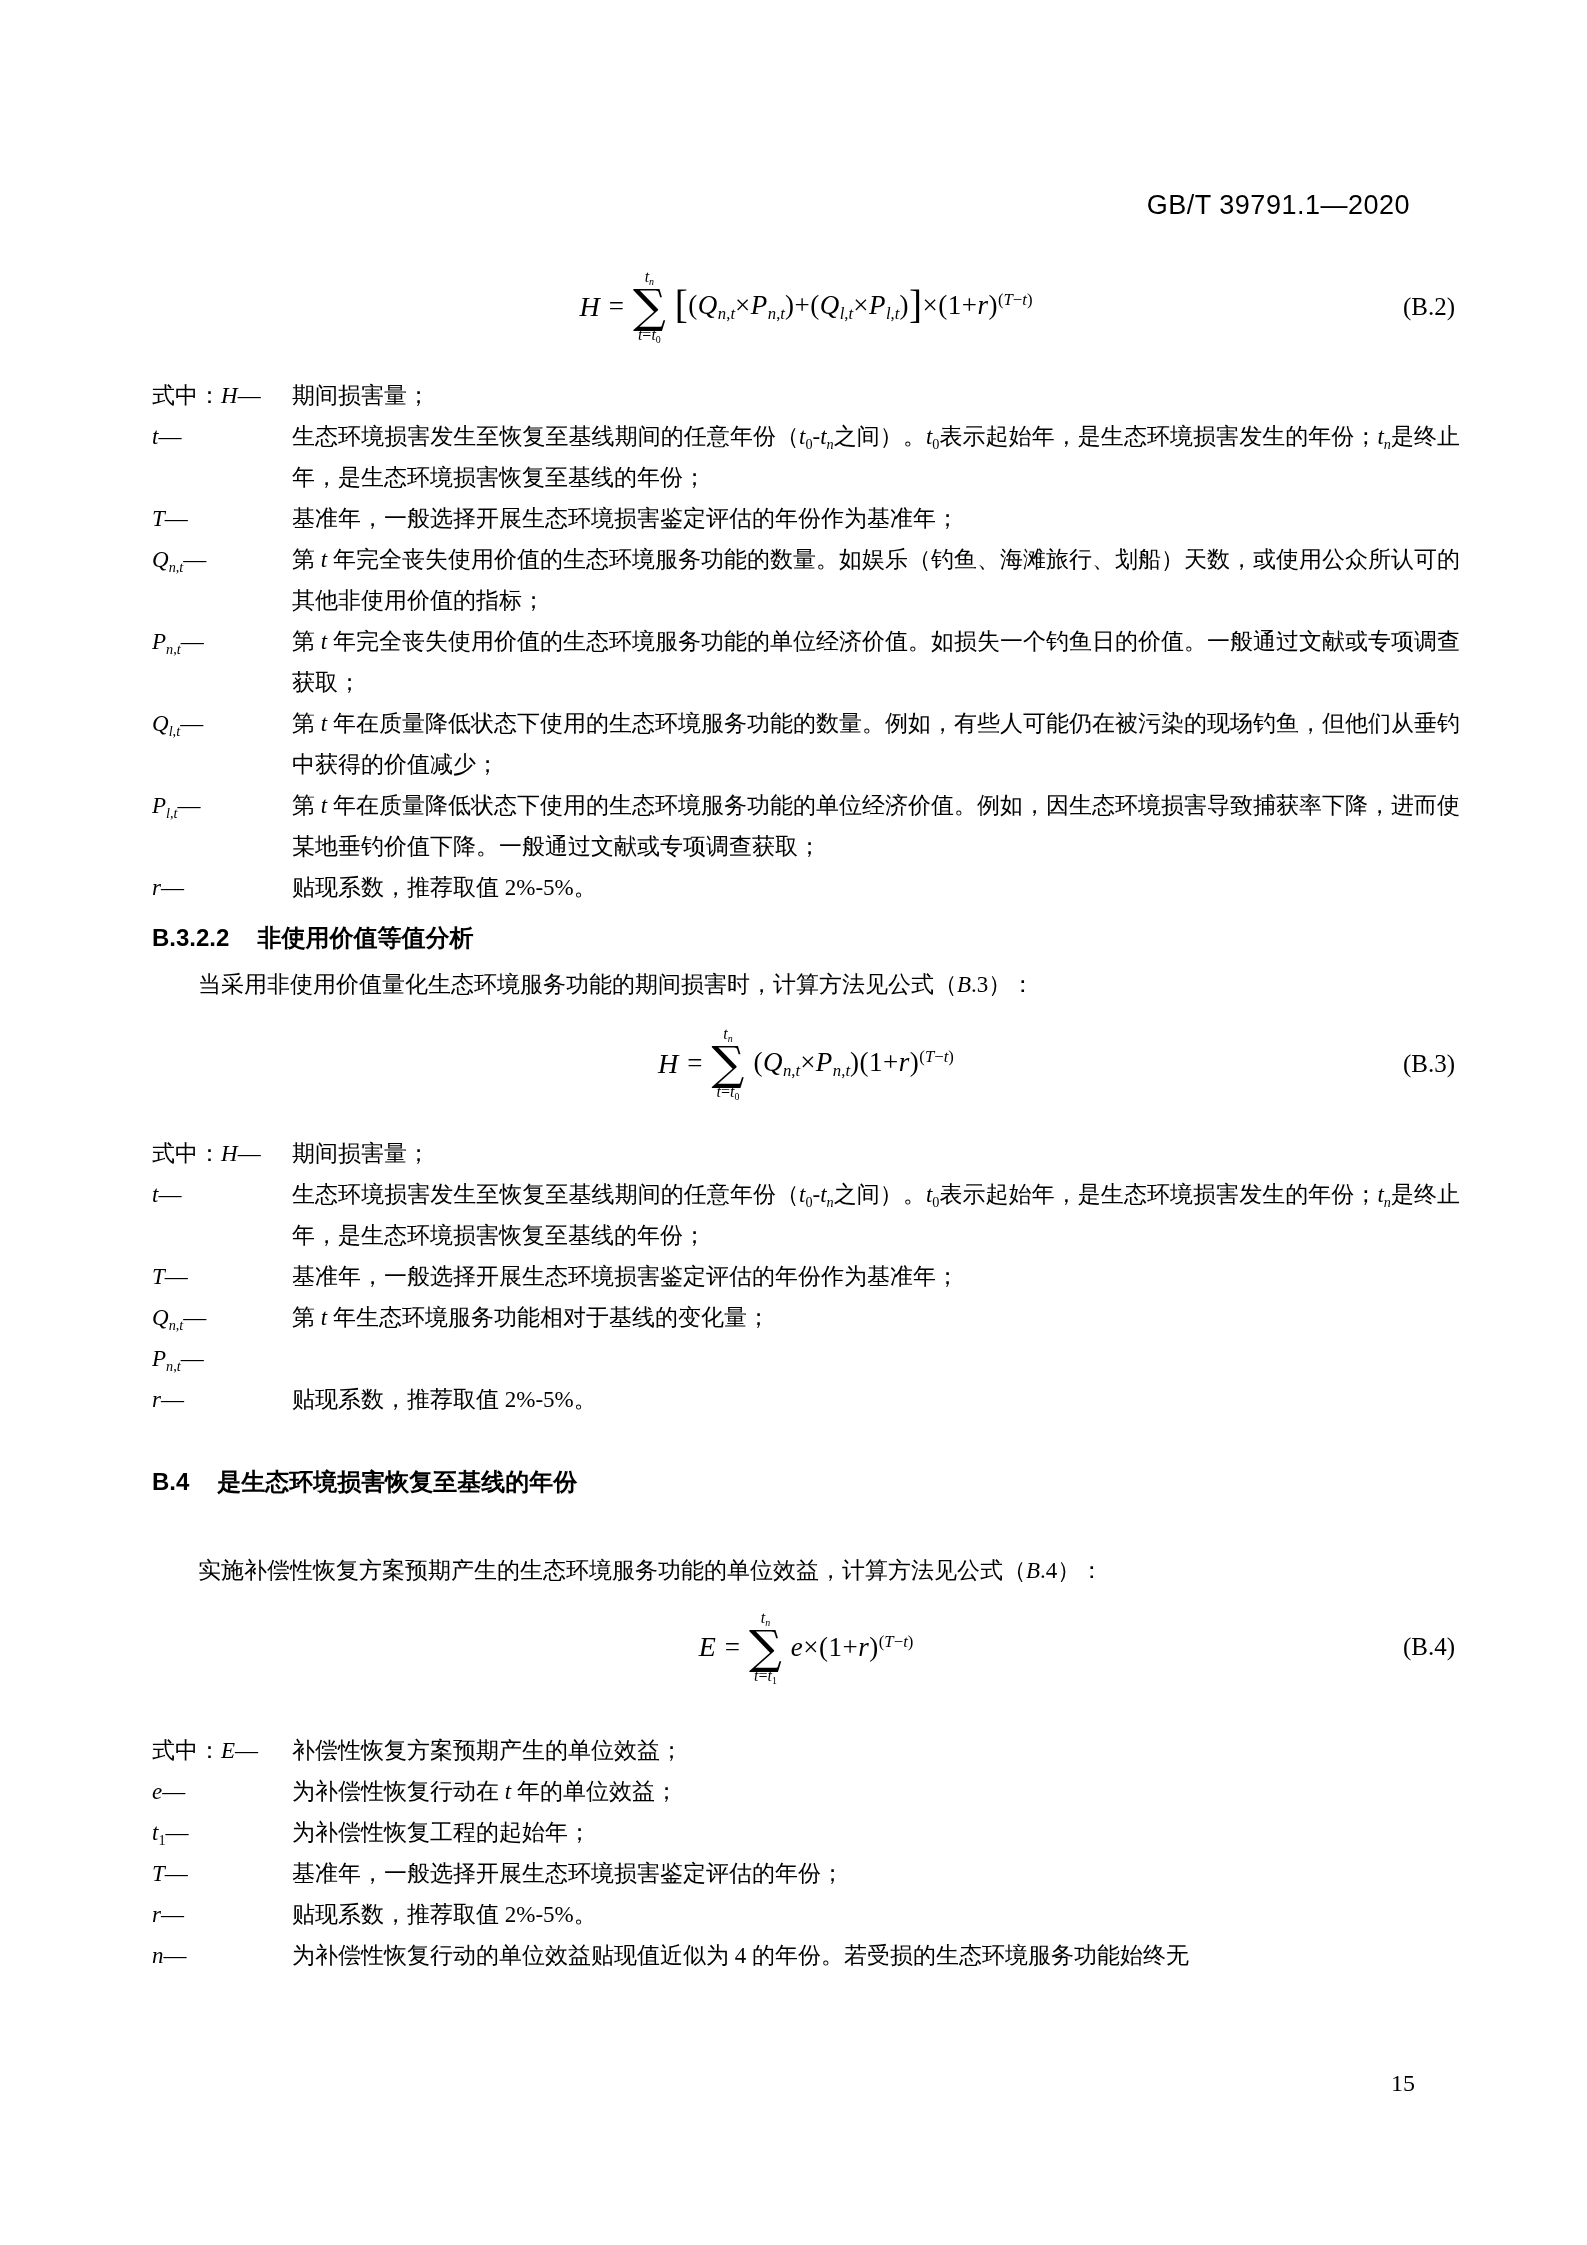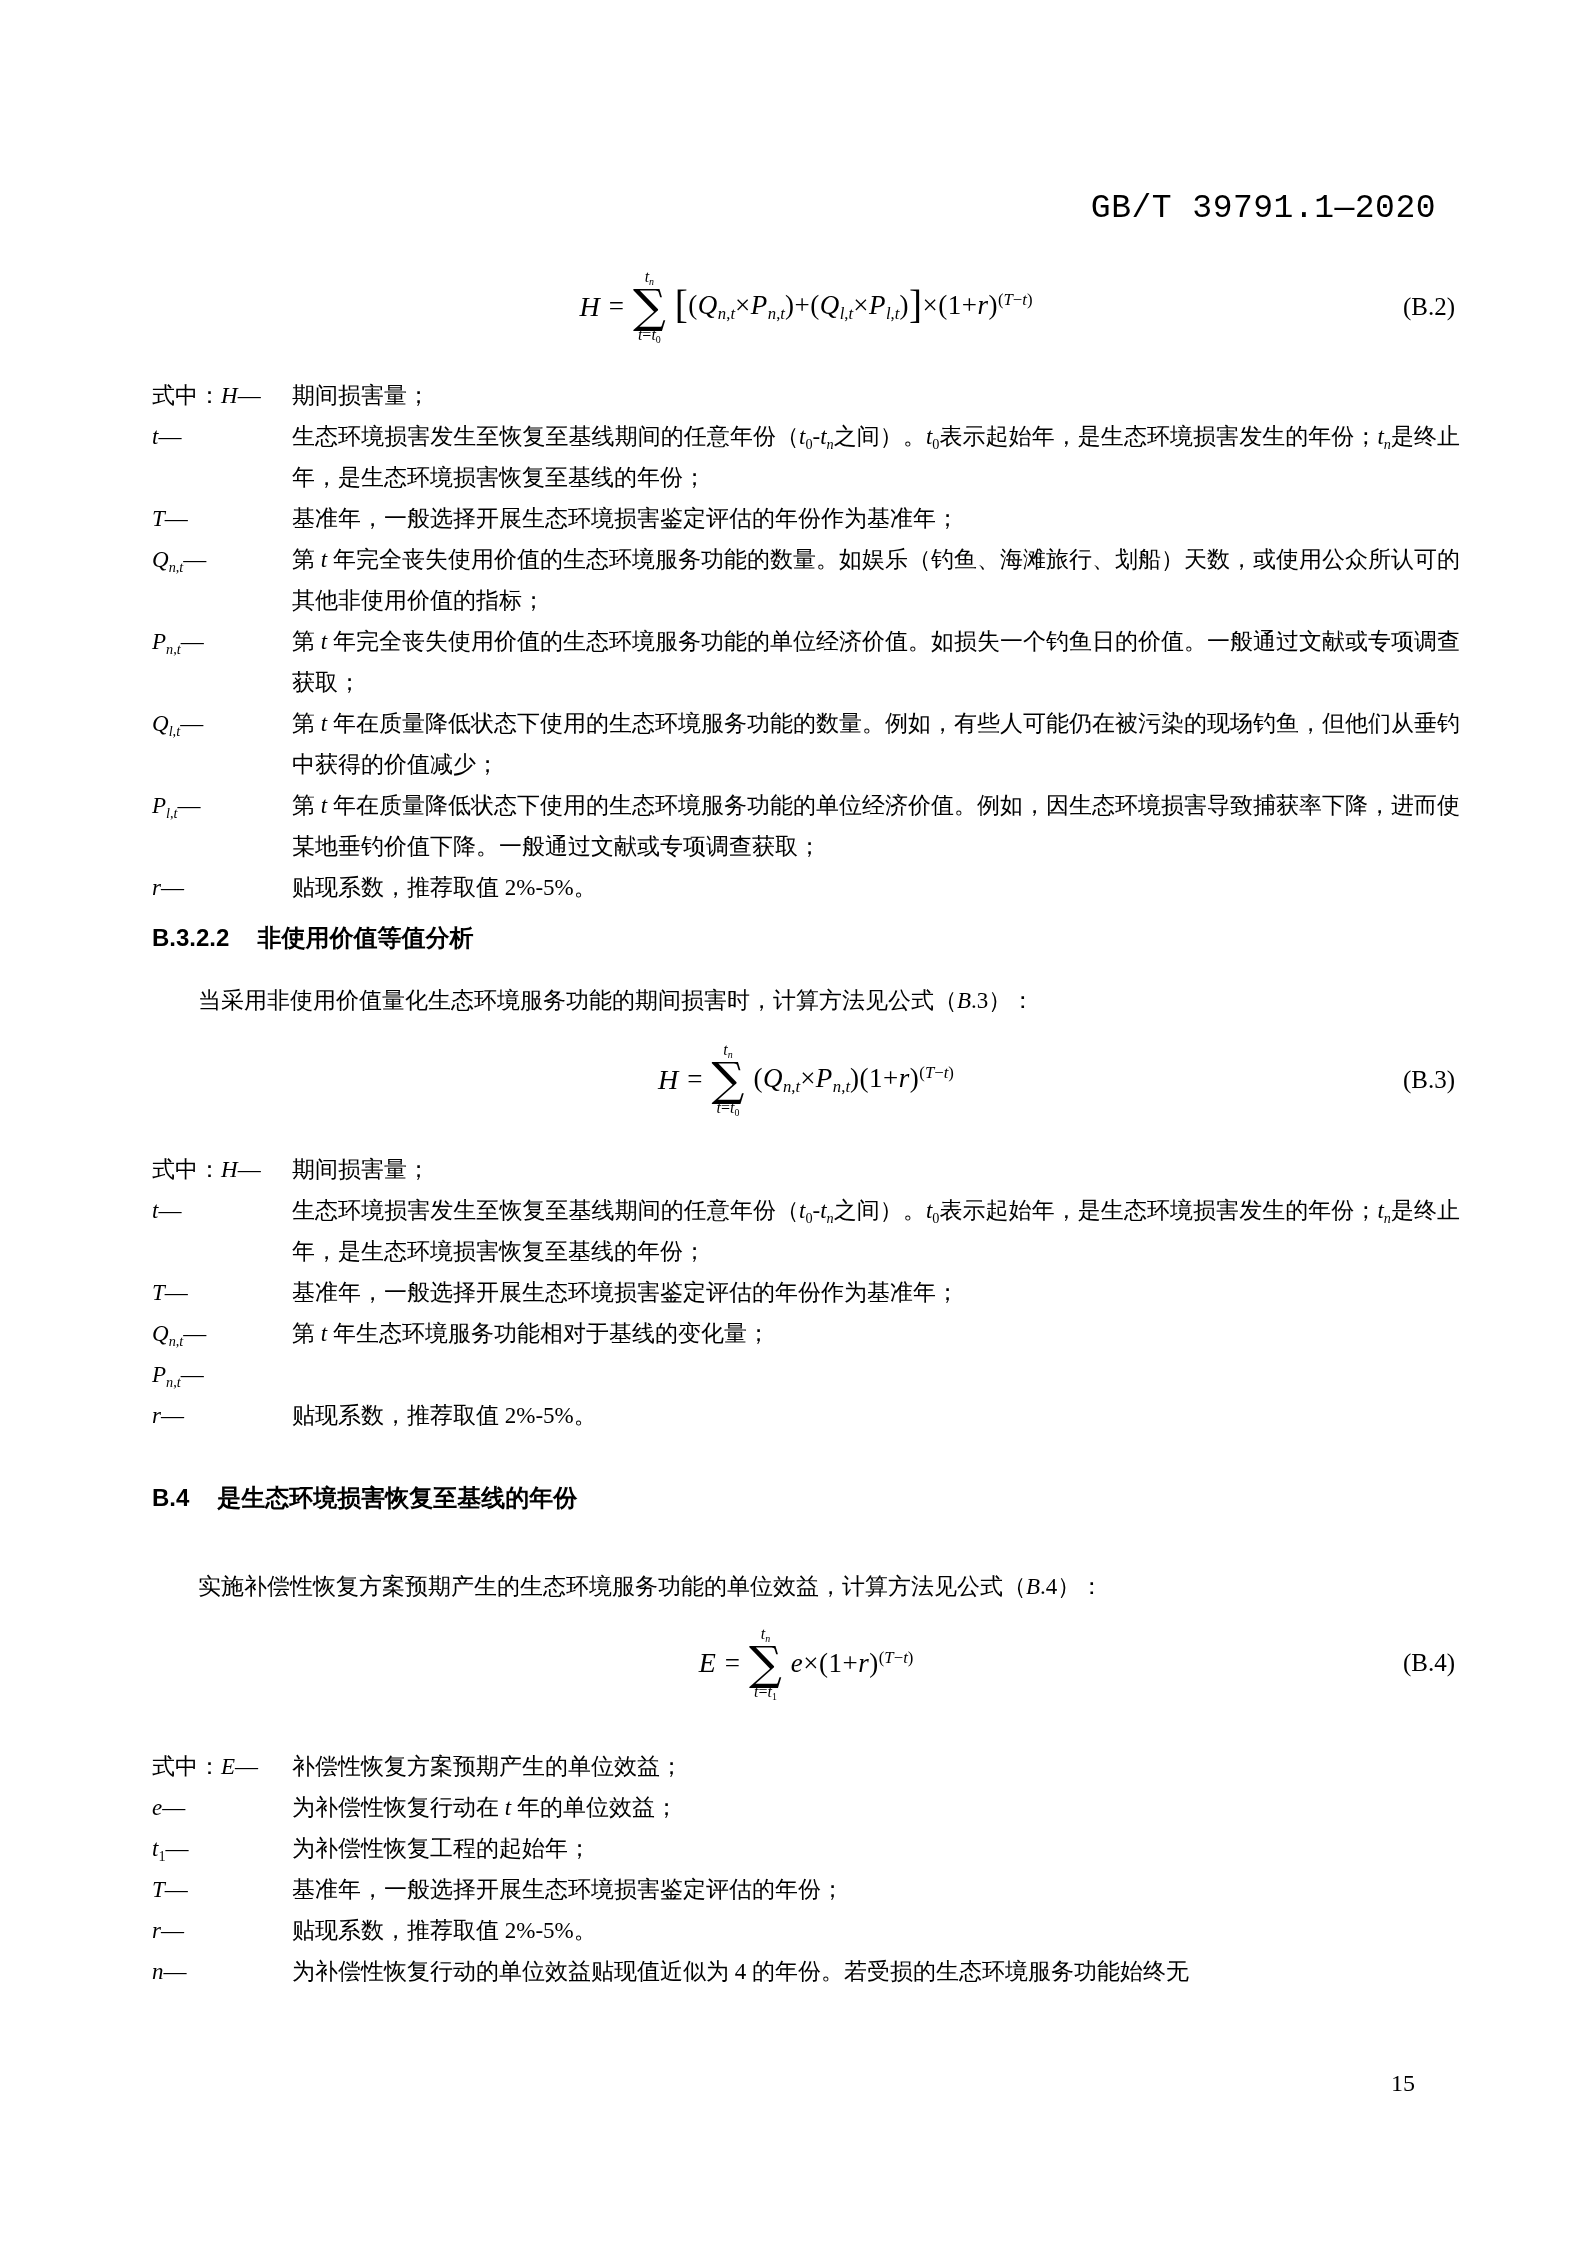--- a/index.html
+++ b/index.html
@@ -8,23 +8,23 @@
     width: 1587px;
     height: 2245px;
     background: #ffffff;
     color: #000000;
     font-family: "Liberation Serif", "DejaVu Serif", serif;
     overflow: hidden;
   }
   .doc-header {
     position: absolute;
     top: 190px;
-    right: 151px;
-    font-family: Liberation Mono, monospace;
-    font-size: 33px;
+    right: 177px;
+    font-family: Liberation Sans, sans-serif;
+    font-size: 27px;
     letter-spacing: 0.5px;
     white-space: nowrap;
   }
   .content {
     display: flow-root;
     padding: 0 127px 0 152px;
   }
   
   .formula-row {
     position: relative;
@@ -92,21 +92,21 @@
   .para {
     font-size: 23px;
     line-height: 41px;
     text-indent: 46px;
     text-align: justify;
   }
   
   .f-b2   { margin-top: 268px; }
   .defs-1 { margin-top: 30px; }
   .h-b322 { margin-top: 14px; }
-  .p-b3   { margin-top: 26px; }
+  .p-b3   { margin-top: 10px; }
   .f-b3   { margin-top: 20px; }
   .defs-2 { margin-top: 30px; }
   .h-b4   { margin-top: 46px; }
   .p-b4   { margin-top: 52px; }
   .f-b4   { margin-top: 18px; }
   .defs-3 { margin-top: 44px; }
   .page-number {
     position: absolute;
     top: 2070px;
     right: 172px;

